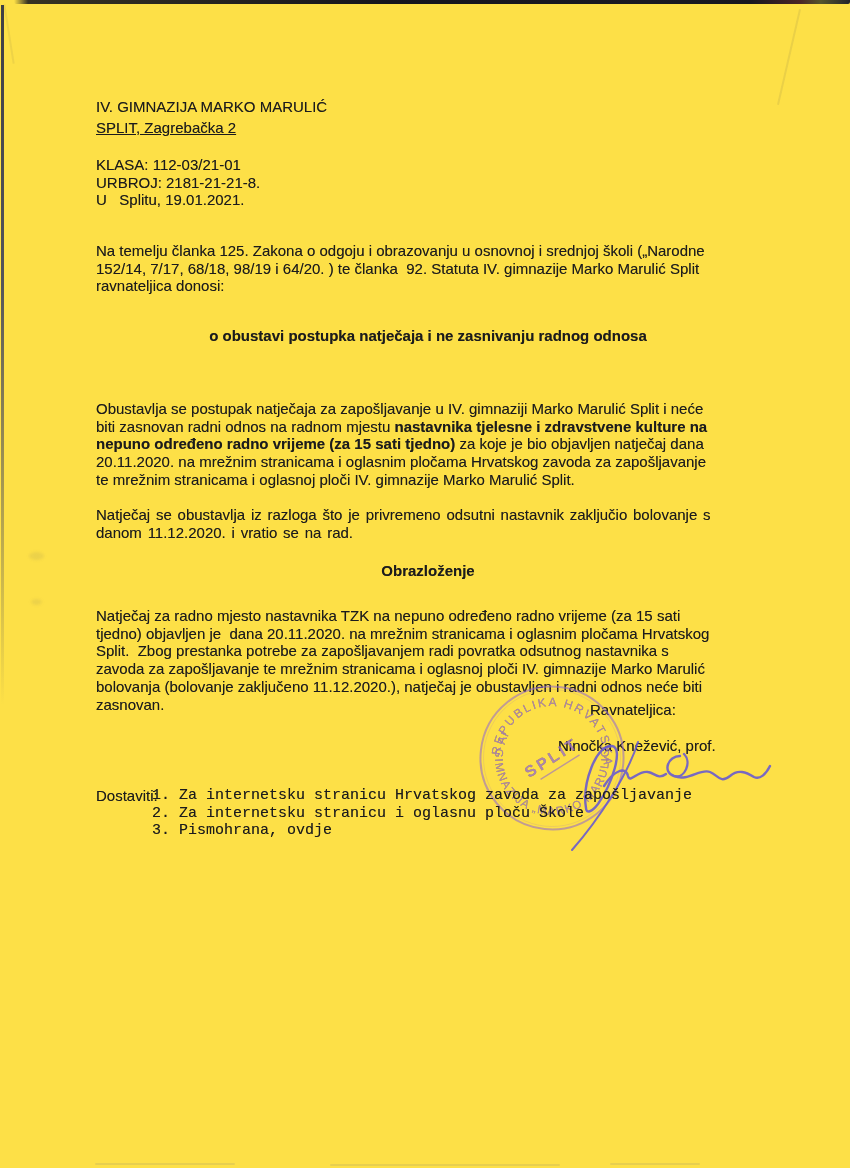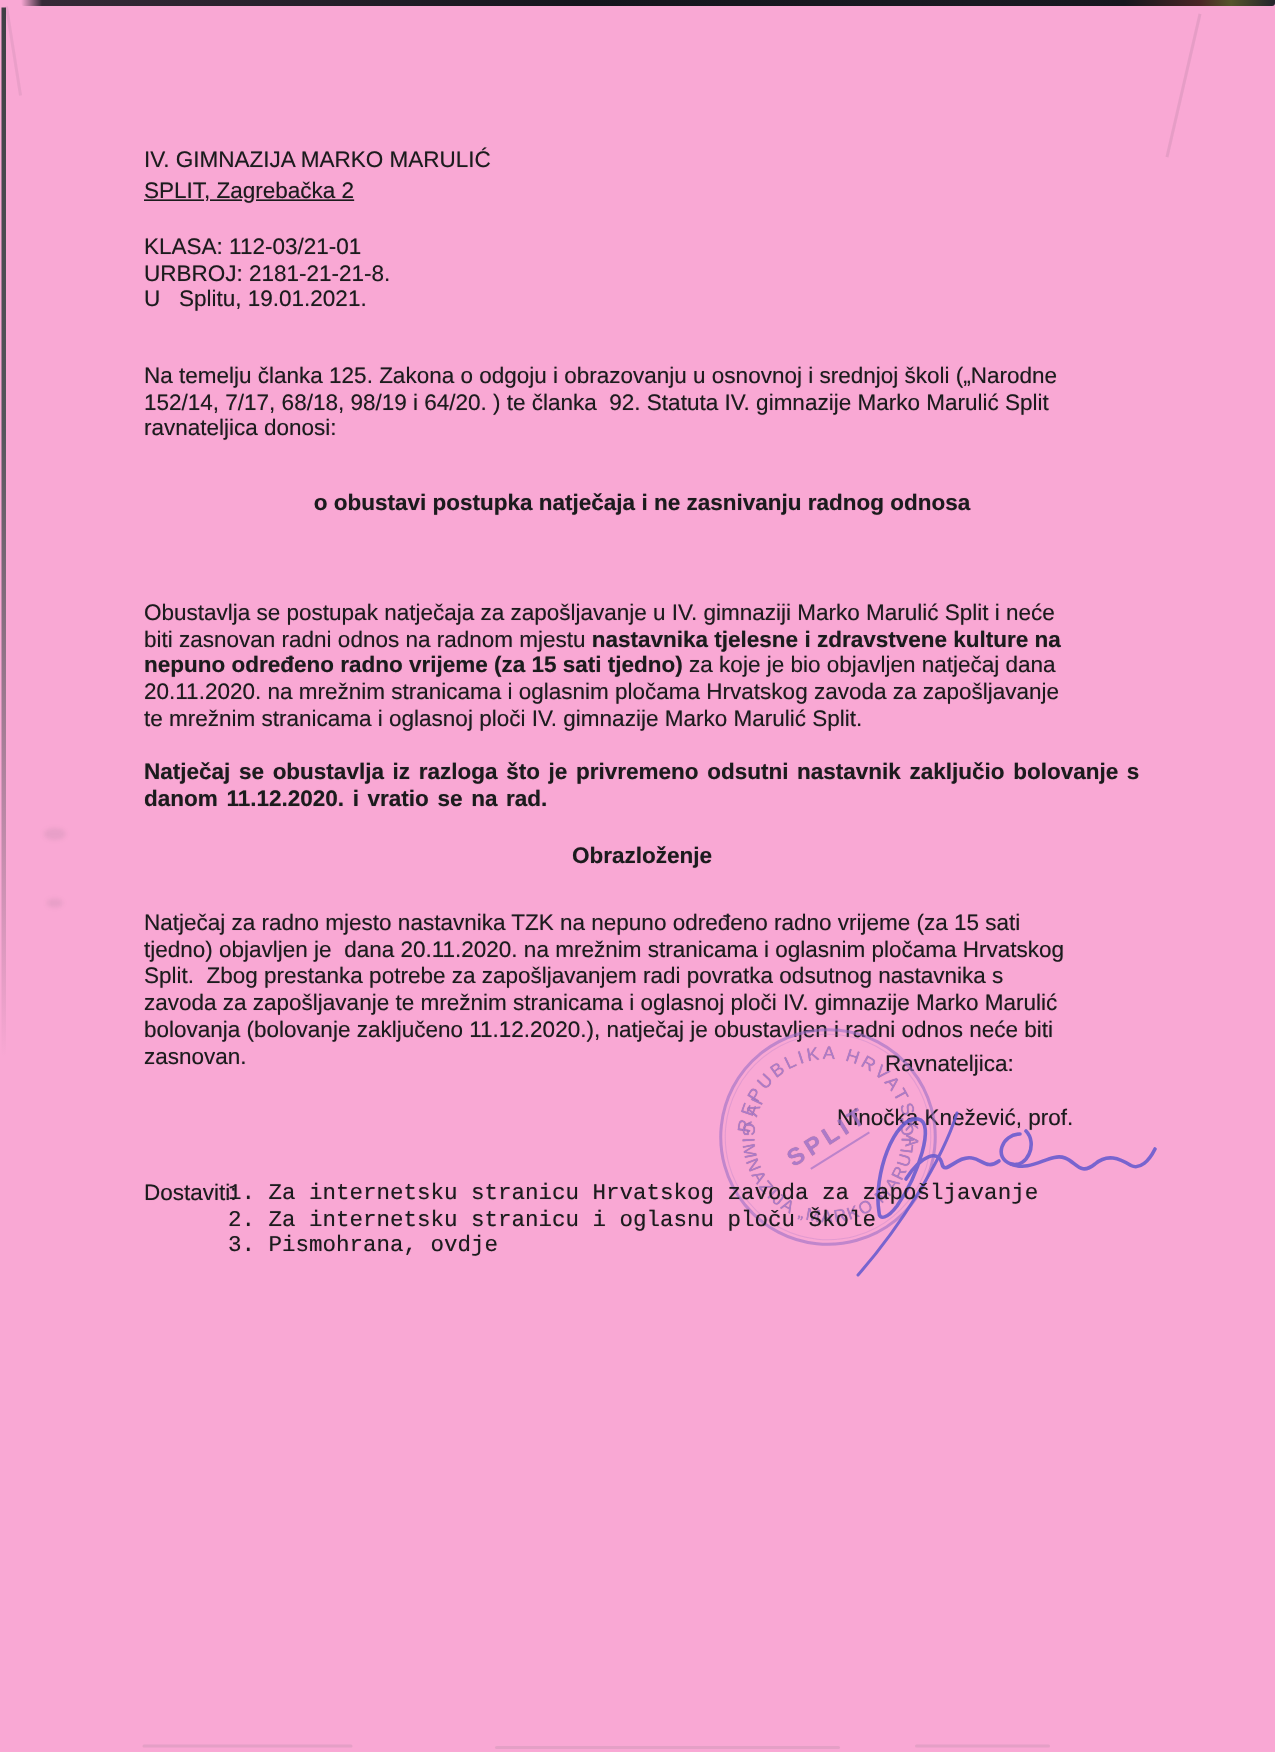--- a/index.html
+++ b/index.html
@@ -6,33 +6,33 @@
   :root{
     --text:#1b1b1d;
     --stamp:#9a6fc6;
     --ink:#6a5ccf;
   }
   html,body{margin:0;padding:0;}
   body{background:#e9e9e9;}
   .page{
     position:relative;
     width:850px;height:1168px;
-    background:#f9a8d4;
+    background:#fde047;
     overflow:hidden;
     font-family:"Liberation Sans", sans-serif;
     color:var(--text);
     font-size:15px;
   }
   .abs{position:absolute;}
   .tline{white-space:pre;line-height:17.7px;font-size:15px;}
   .b{font-weight:bold;}
   .col{width:664px;}
   .center{text-align:center;}
   .bold{font-weight:bold;}
-  .ws .tline{word-spacing:1.6px;font-weight:bold;}
+  .ws .tline{word-spacing:1.6px;}
   .soft{text-shadow:0 0 0.5px rgba(20,20,20,.45);}
 
   
   .edge-top{
     position:absolute;top:0;left:14px;right:0;height:4px;
     background:linear-gradient(90deg,
       rgba(20,20,28,0) 0px, rgba(20,20,28,.85) 14px,
       #15151d 45%, #1a1a22 76%, #17171f 88%,
       #4a2526 94%, #55552c 96.5%, #23232b 100%);
     border-radius:0 0 2px 2px;

